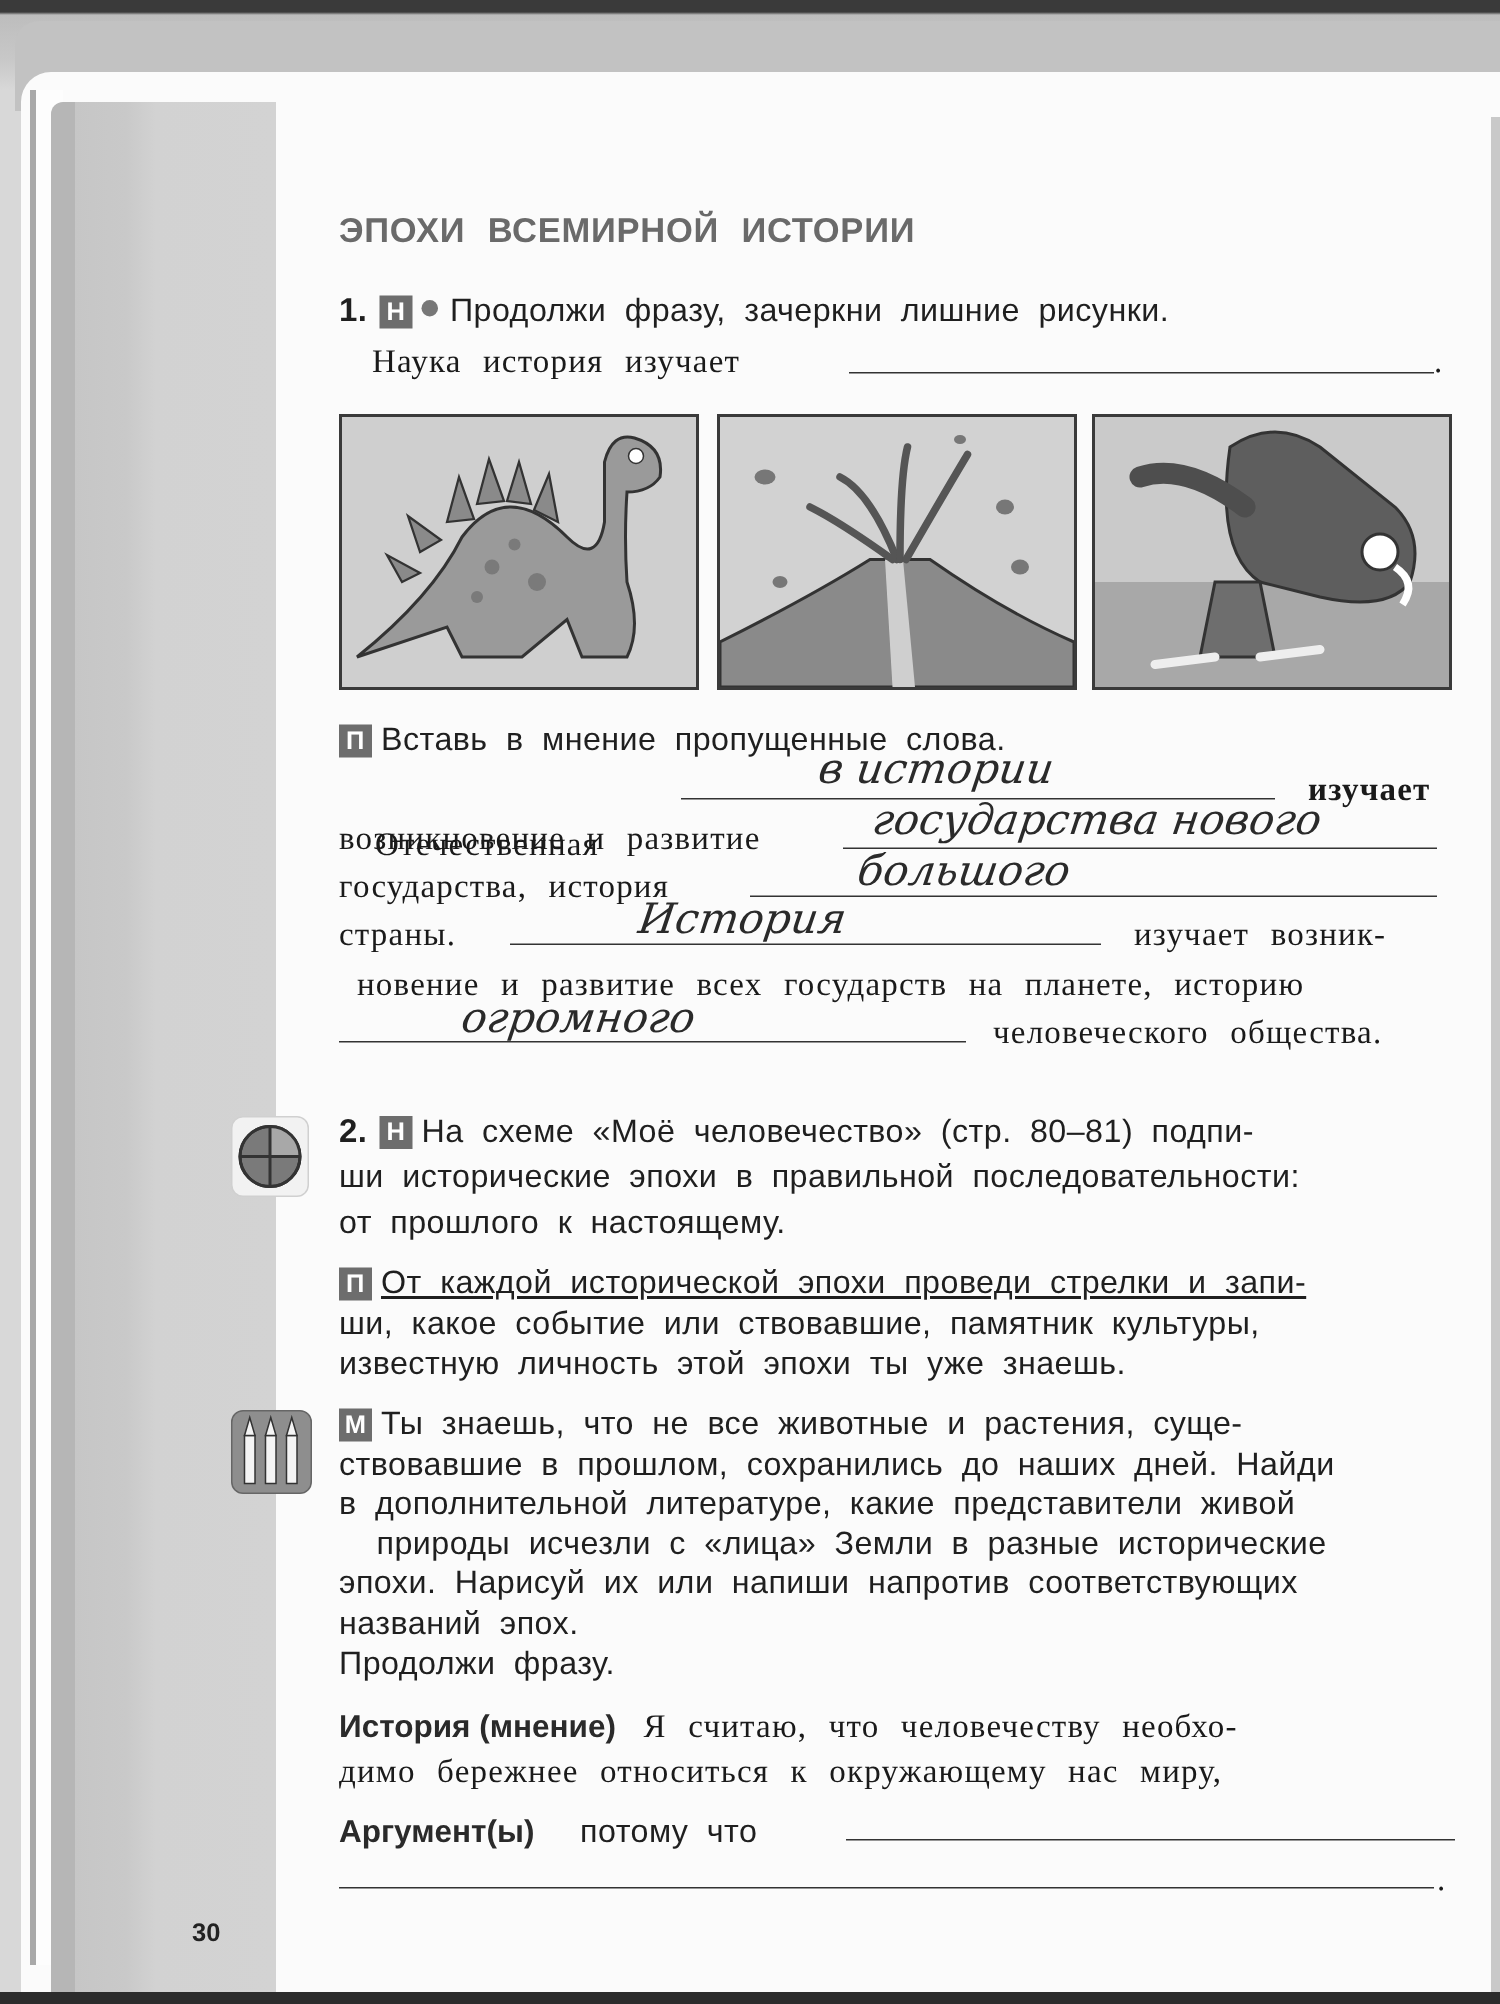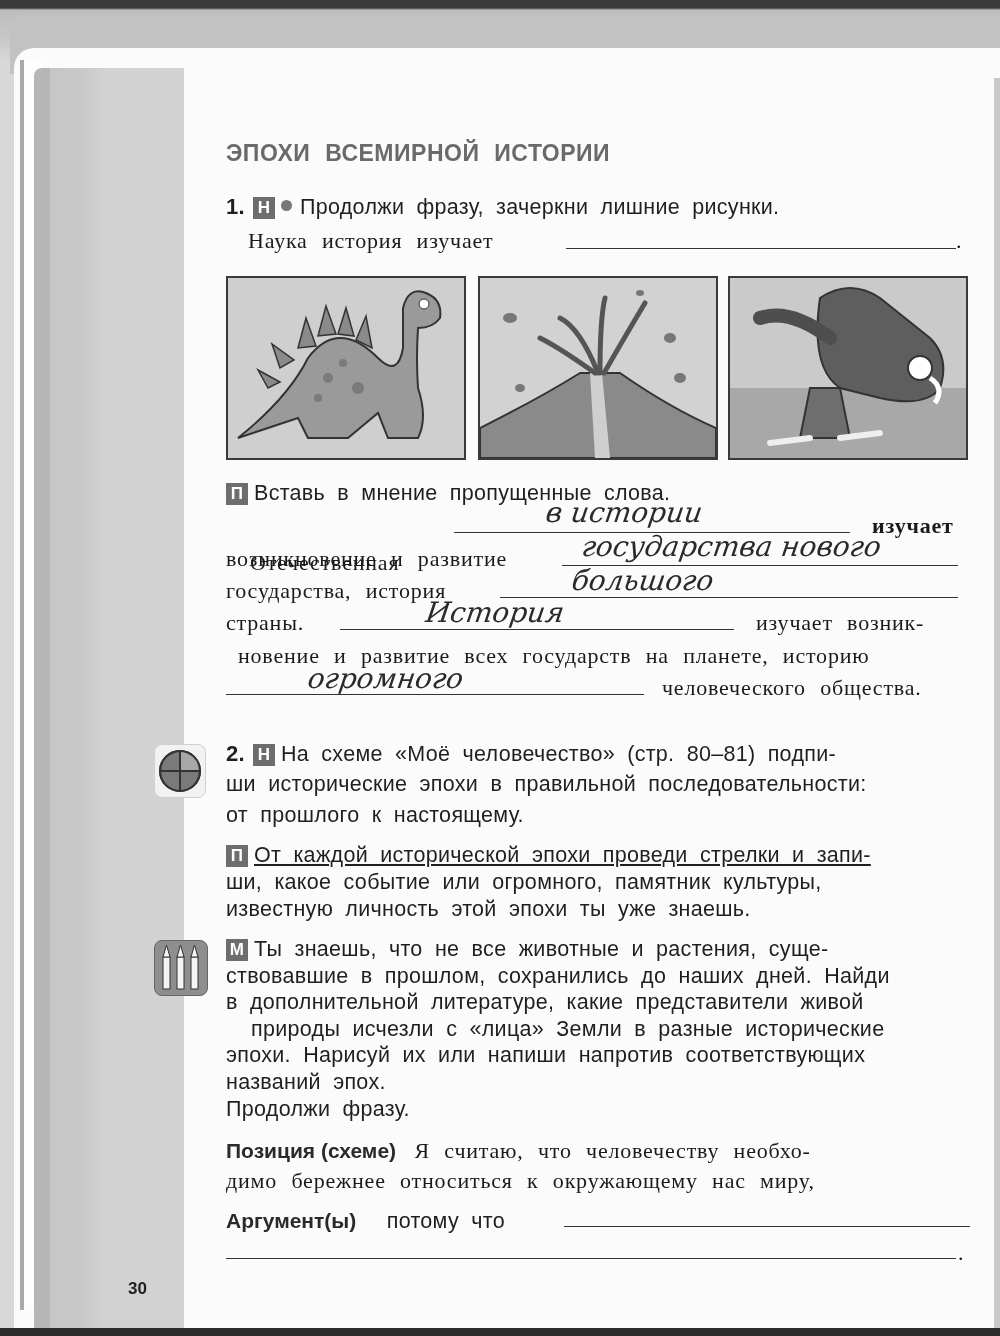--- a/index.html
+++ b/index.html
@@ -213,35 +213,35 @@
 
   <div class="line instr" style="left:0; top:741px;">
     <span class="task-num">2.</span><span class="badge">Н</span><span>На схеме «Моё человечество» (стр. 80–81) подпи-</span>
   </div>
   <div class="line instr" style="left:0; top:772px;">ши исторические эпохи в правильной последовательности:</div>
   <div class="line instr" style="left:0; top:803px;">от прошлого к настоящему.</div>
 
   <div class="line instr" style="left:0; top:843px;text-decoration:underline;">
     <span class="badge">П</span><span>От каждой исторической эпохи проведи стрелки и запи-</span>
   </div>
-  <div class="line instr" style="left:0; top:870px;">ши, какое событие или огромного, памятник культуры,</div>
+  <div class="line instr" style="left:0; top:870px;">ши, какое событие или ствовавшие, памятник культуры,</div>
   <div class="line instr" style="left:0; top:897px;">известную личность этой эпохи ты уже знаешь.</div>
 
   <div class="line instr" style="left:0; top:937px;">
     <span class="badge">М</span><span>Ты знаешь, что не все животные и растения, суще-</span>
   </div>
   <div class="line instr" style="left:0; top:964px;">ствовавшие в прошлом, сохранились до наших дней. Найди</div>
   <div class="line instr" style="left:0; top:990px;">в дополнительной литературе, какие представители живой</div>
   <div class="line instr" style="left:0; top:1017px;margin-left:25px;">природы исчезли с «лица» Земли в разные исторические</div>
   <div class="line instr" style="left:0; top:1043px;">эпохи. Нарисуй их или напиши напротив соответствующих</div>
   <div class="line instr" style="left:0; top:1070px;">названий эпох.</div>
   <div class="line instr" style="left:0; top:1097px;">Продолжи фразу.</div>
 
   <div class="line" style="left:0; top:1138px;">
-    <span class="bold-label">Позиция (схеме)</span>
+    <span class="bold-label">История (мнение)</span>
     <span class="body-serif" style="margin-left:14px;">Я считаю, что человечеству необхо-</span>
   </div>
   <div class="line body-serif" style="left:0; top:1168px;">димо бережнее относиться к окружающему нас миру,</div>
 
   <div class="line" style="left:0; top:1209px;">
     <span class="bold-label">Аргумент(ы)</span>
     <span class="instr" style="margin-left:26px;">потому что</span>
   </div>
   <div class="blank" style="left:338px; top:1226px; width:406px;"></div>
   <div class="blank" style="left:0; top:1258px; width:730px;"></div>

